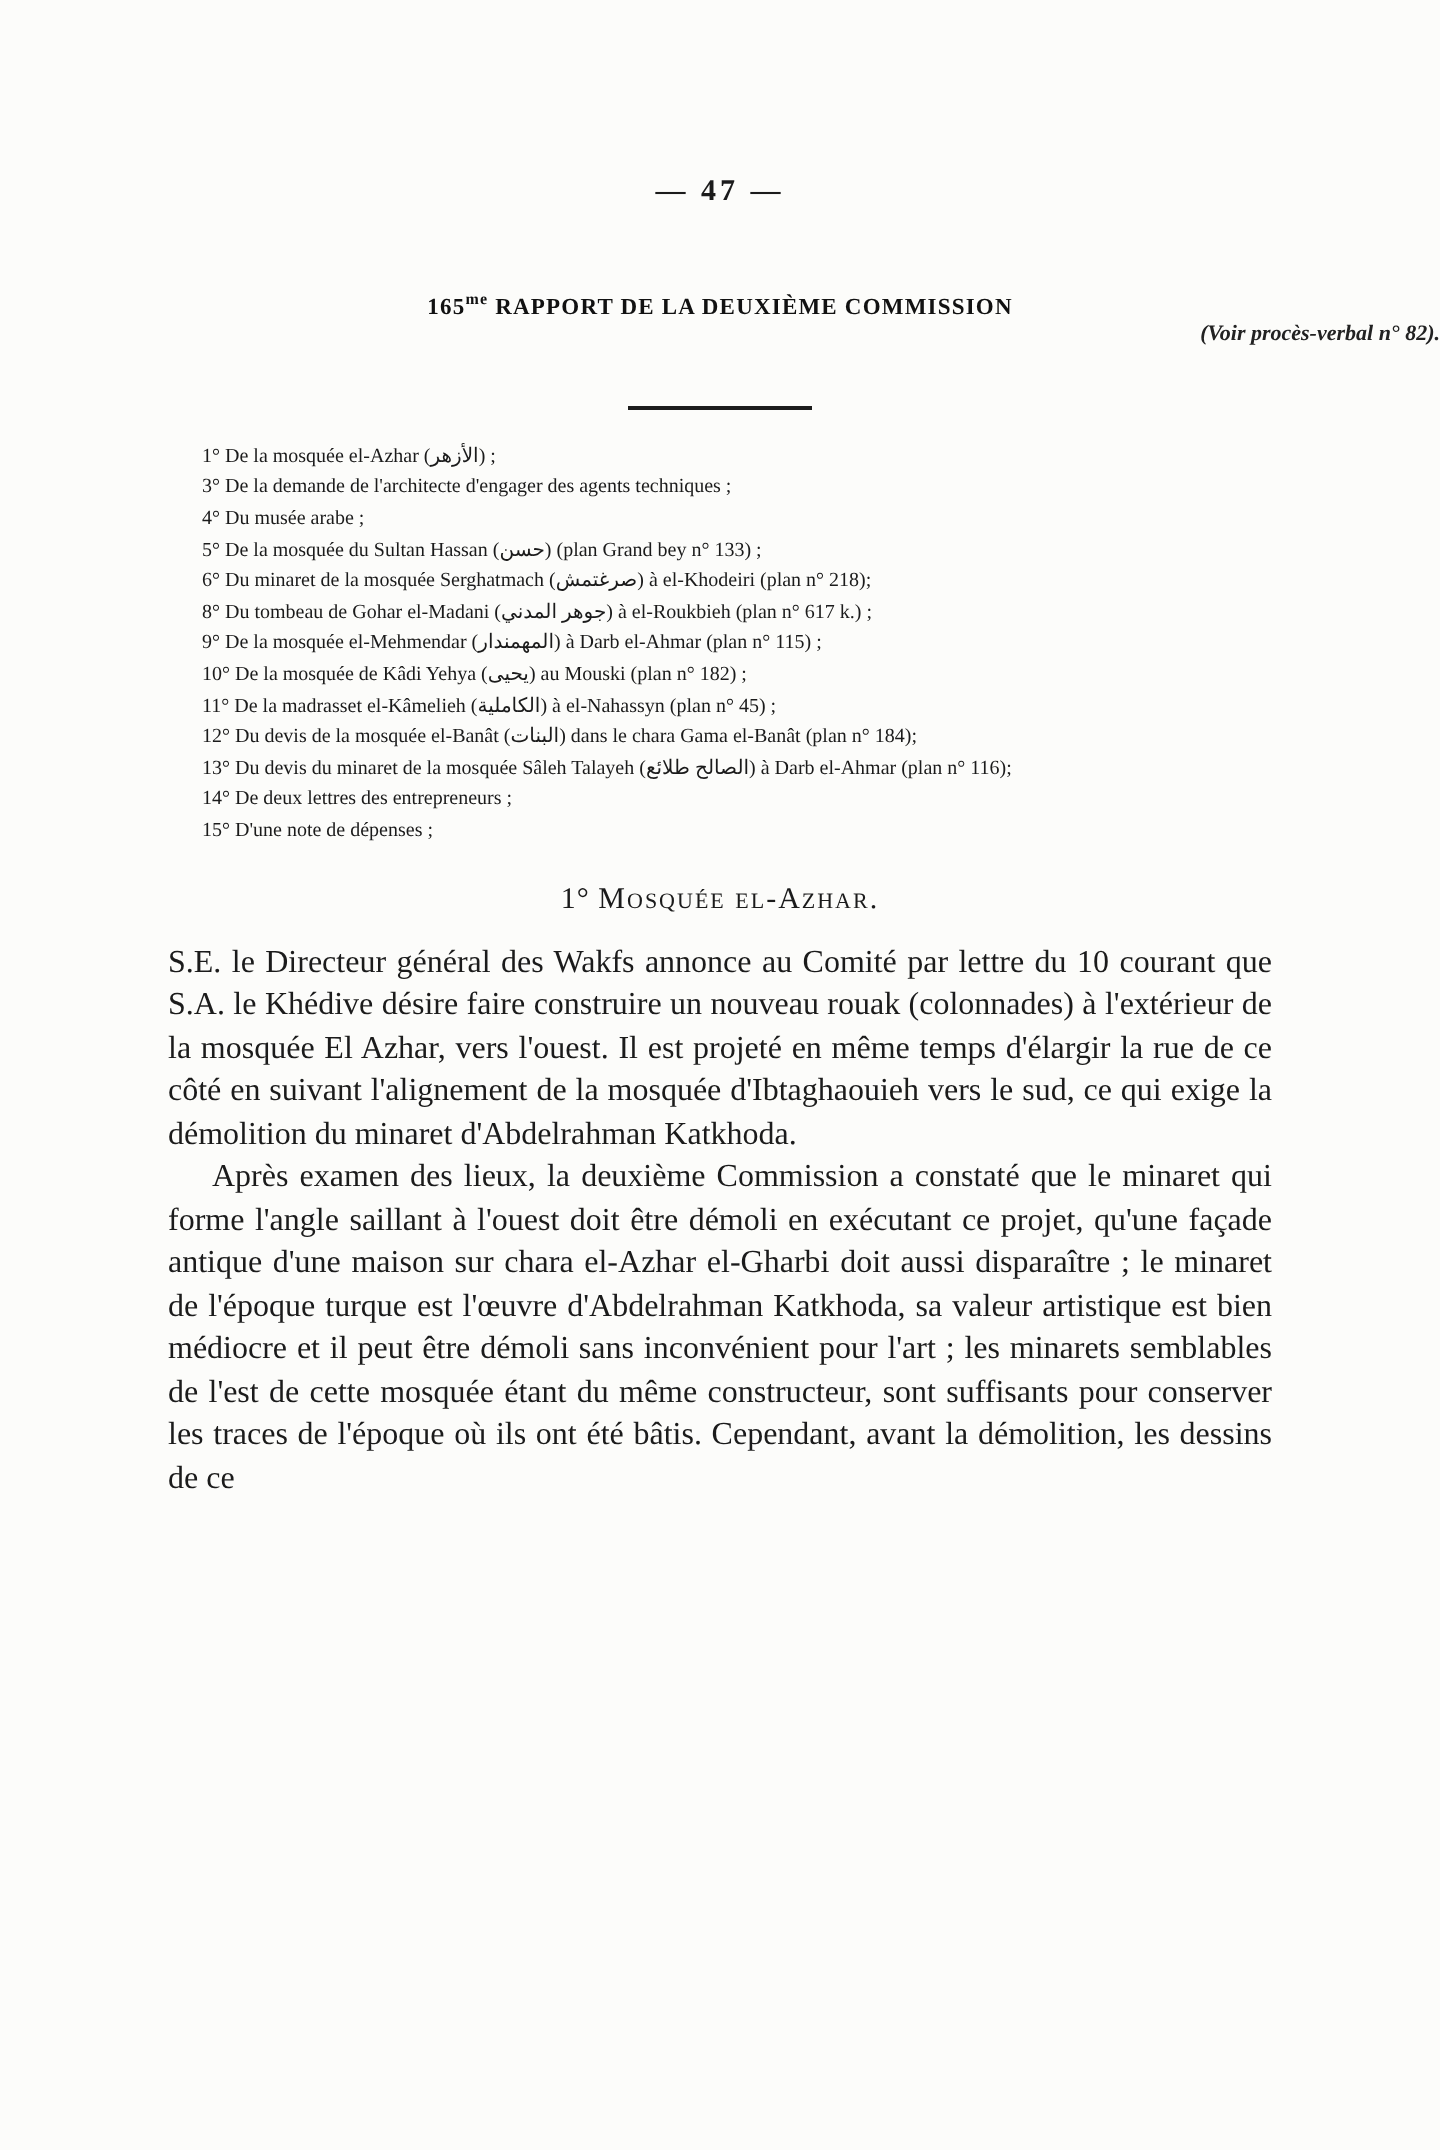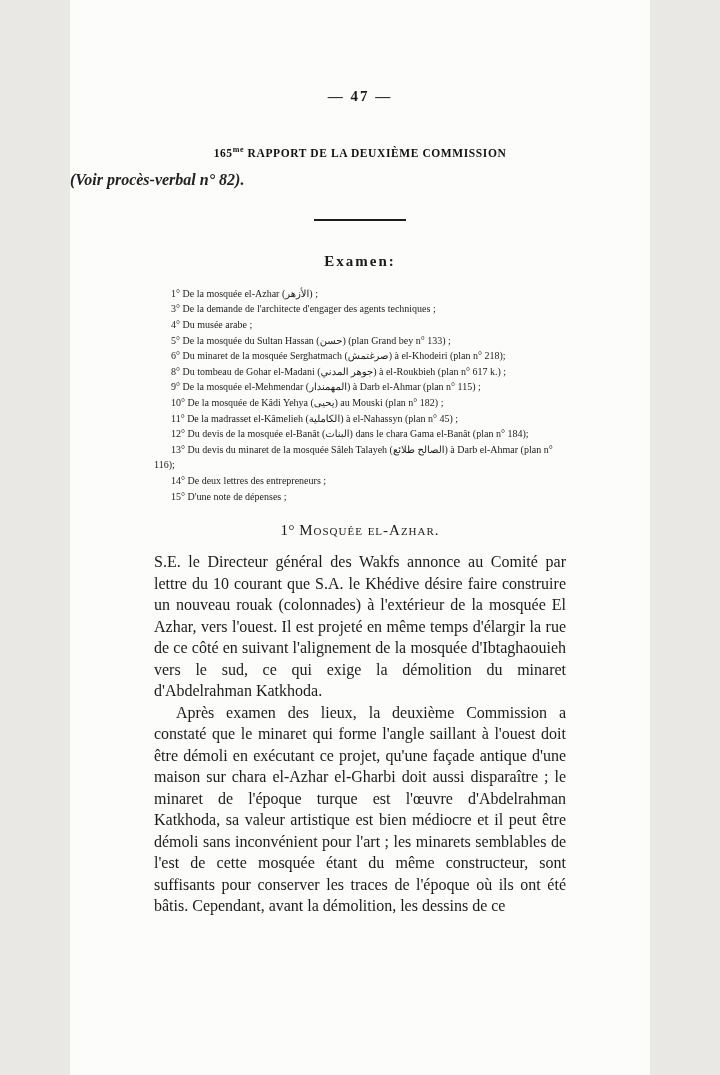--- a/index.html
+++ b/index.html
@@ -2,21 +2,21 @@
 <html><head>
 <meta charset="utf-8">
 <style>
   html, body {
     margin: 0;
     padding: 0;
     background: #e9e8e4;
   }
   .page {
     position: relative;
-    width: 580px;
+    width: 720px;
     height: 1075px;
     margin: 0 auto;
     background: #fcfcfa;
     font-family: "Liberation Serif", "DejaVu Serif", serif;
     color: #1b1b1b;
     box-sizing: border-box;
     overflow: hidden;
   }
   .page-number {
     margin-top: 88px;
@@ -31,23 +31,23 @@
     font-size: 11.5px;
     font-weight: 700;
     letter-spacing: 0.6px;
     color: #111;
   }
   .report-header sup {
     font-size: 8px;
     vertical-align: super;
   }
   .report-subtitle {
-    margin-top: 12px;
-    text-align: left;
-    font-size: 16px;
+    margin-top: 1px;
+    text-align: right;
+    font-size: 11px;
     font-style: italic;
     font-weight: 700;
     color: #222;
   }
   .divider {
     width: 92px;
     height: 2px;
     background: #1c1c1c;
     margin: 30px auto 0 auto;
   }
@@ -99,21 +99,20 @@
   <div class="page-number">— 47 —</div>
 
   <div class="report-header">
     <span>165</span><sup>me</sup><span> RAPPORT DE LA DEUXIÈME COMMISSION</span>
   </div>
 
   <div class="report-subtitle">(Voir procès-verbal n° 82).</div>
 
   <div class="divider"></div>
 
-  <div class="examen-heading">Examen:</div>
 
   <div class="examen-list">
       <div class="examen-item">1° De la mosquée el-Azhar (الأزهر) ;</div>
       <div class="examen-item">3° De la demande de l'architecte d'engager des agents techniques ;</div>
       <div class="examen-item">4° Du musée arabe ;</div>
       <div class="examen-item">5° De la mosquée du Sultan Hassan (حسن) (plan Grand bey n° 133) ;</div>
       <div class="examen-item">6° Du minaret de la mosquée Serghatmach (صرغتمش) à el-Khodeiri (plan n° 218);</div>
       <div class="examen-item">8° Du tombeau de Gohar el-Madani (جوهر المدني) à el-Roukbieh (plan n° 617 k.) ;</div>
       <div class="examen-item">9° De la mosquée el-Mehmendar (المهمندار) à Darb el-Ahmar (plan n° 115) ;</div>
       <div class="examen-item">10° De la mosquée de Kâdi Yehya (يحيى) au Mouski (plan n° 182) ;</div>

